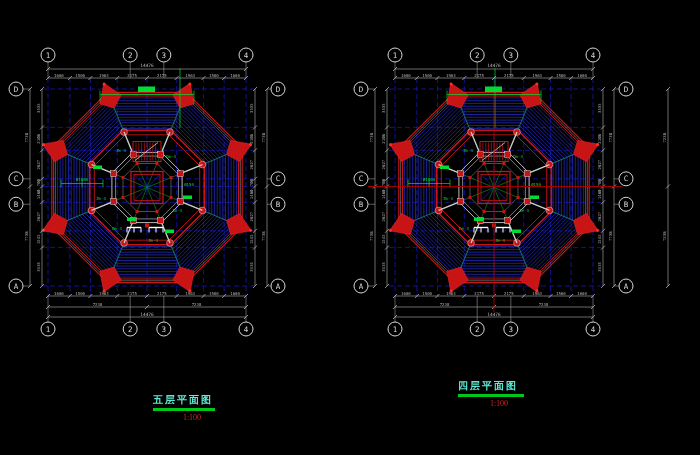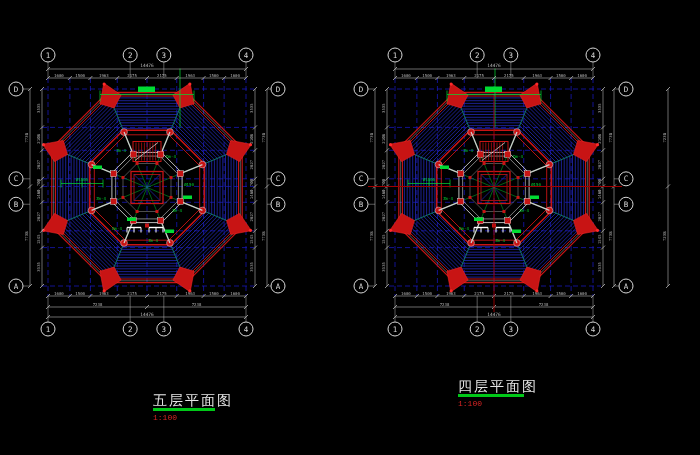--- a/index.html
+++ b/index.html
@@ -1,24 +1,24 @@
 <!DOCTYPE html>
 <html><head>
 <meta charset="utf-8">
 <style>
   html,body{margin:0;padding:0;background:#000;}
   #stage{position:relative;width:700px;height:455px;background:#000;overflow:hidden;
          font-family:"DejaVu Sans",sans-serif;}
   #cad-svg{position:absolute;left:0;top:0;}
   .title-block{position:absolute;}
-  .title-text{color:#e5e5e5;font-size:14px;font-weight:normal;letter-spacing:2px;
+  .title-text{color:#5eead4;font-size:10px;font-weight:bold;letter-spacing:2px;
               font-family:"DejaVu Sans",sans-serif;white-space:nowrap;line-height:12px;}
   .title-underline{height:3px;background:#00c818;margin-top:2px;}
-  .title-scale{color:#d82424;font-size:8px;margin-top:2px;text-align:left;
-               font-family:Liberation Mono, monospace;}
+  .title-scale{color:#d82424;font-size:8px;margin-top:2px;text-align:center;
+               font-family:Liberation Serif, serif;}
 </style>
 </head>
 <body>
 
 <div id="stage">
   <svg id="cad-svg" width="700" height="455">
       <g>
         <g>
           <line x1="48" y1="78" x2="48" y2="296" stroke="#1a1ad0" stroke-width="0.7" stroke-dasharray="5,3"></line>
           <line x1="69.88449848024317" y1="78" x2="69.88449848024317" y2="296" stroke="#1a1ad0" stroke-width="0.7" stroke-dasharray="5,3"></line>

